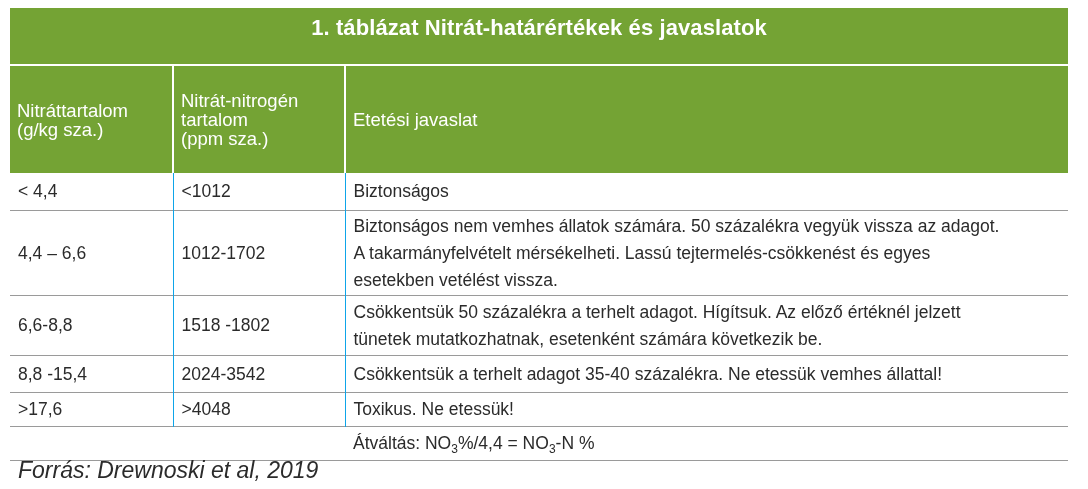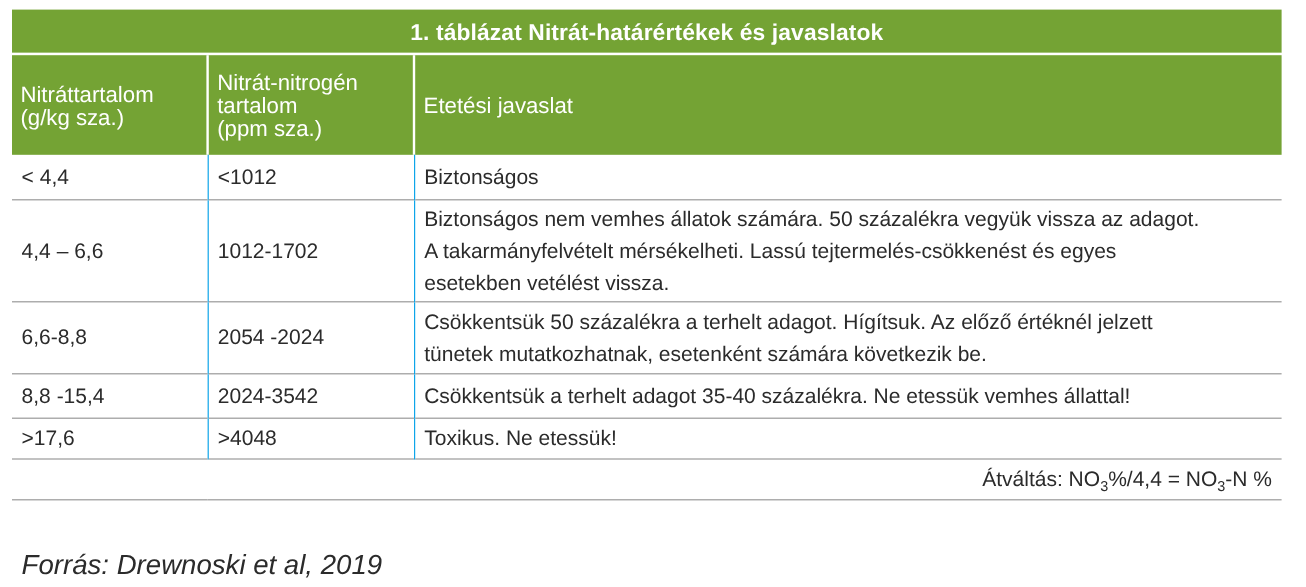--- a/index.html
+++ b/index.html
@@ -17,25 +17,25 @@
     }
     .table-wrap {
       position: absolute;
       left: 10px;
       top: 8px;
       width: 1058px;
     }
     .title-bar {
       background: #74a334;
       color: #ffffff;
-      height: 36px;
+      height: 56px;
       line-height: 40px;
       text-align: center;
       font-weight: bold;
-      font-size: 19px;
+      font-size: 22px;
       letter-spacing: 0.1px;
     }
     .title-gap {
       height: 2px;
       background: #ffffff;
     }
     table {
       border-collapse: collapse;
       width: 1058px;
       table-layout: fixed;
@@ -44,21 +44,21 @@
     col.c2 { width: 172px; }
     col.c3 { width: 723px; }
     thead th {
       background: #74a334;
       color: #ffffff;
       font-weight: normal;
       font-size: 18.5px;
       line-height: 19px;
       text-align: left;
       vertical-align: middle;
-      padding: 0 7px;
+      padding: 12px 7px;
       height: 83px;
       border-left: 2px solid #ffffff;
     }
     thead th:first-child { border-left: none; }
     tbody td {
       font-size: 17.5px;
       line-height: 27px;
       padding: 0 8px;
       vertical-align: middle;
       border-top: 1px solid #9a9a9a;
@@ -73,21 +73,20 @@
     tbody tr.r4 td { height: 36px; }
     tbody tr.r5 td { height: 35px; }
     tbody tr.r6 td { height: 33px; }
     tbody tr.conv td {
       height: 33px;
       border-left: none;
       border-bottom: 1px solid #9a9a9a;
     }
     tbody tr.conv td.conv-cell {
       padding-left: 8px;
-      text-align: right;
     }
     .desc-line { display: block; }
     sub {
       font-size: 12px;
       vertical-align: -4px;
       line-height: 0;
     }
     .source {
       position: absolute;
       left: 18px;
@@ -138,21 +137,21 @@
         <td>4,4 – 6,6</td>
         <td>1012-1702</td>
         <td>
           <span class="desc-line">Biztonságos nem vemhes állatok számára. 50 százalékra vegyük vissza az adagot.</span>
           <span class="desc-line">A takarmányfelvételt mérsékelheti. Lassú tejtermelés-csökkenést és egyes</span>
           <span class="desc-line">esetekben vetélést vissza.</span>
         </td>
       </tr>
       <tr class="r3">
         <td>6,6-8,8</td>
-        <td>2054 -2024</td>
+        <td>1518 -1802</td>
         <td>
           <span class="desc-line">Csökkentsük 50 százalékra a terhelt adagot. Hígítsuk. Az előző értéknél jelzett</span>
           <span class="desc-line">tünetek mutatkozhatnak, esetenként számára következik be.</span>
         </td>
       </tr>
       <tr class="r4">
         <td>8,8 -15,4</td>
         <td>2024-3542</td>
         <td>
           <span class="desc-line">Csökkentsük a terhelt adagot 35-40 százalékra. Ne etessük vemhes állattal!</span>

